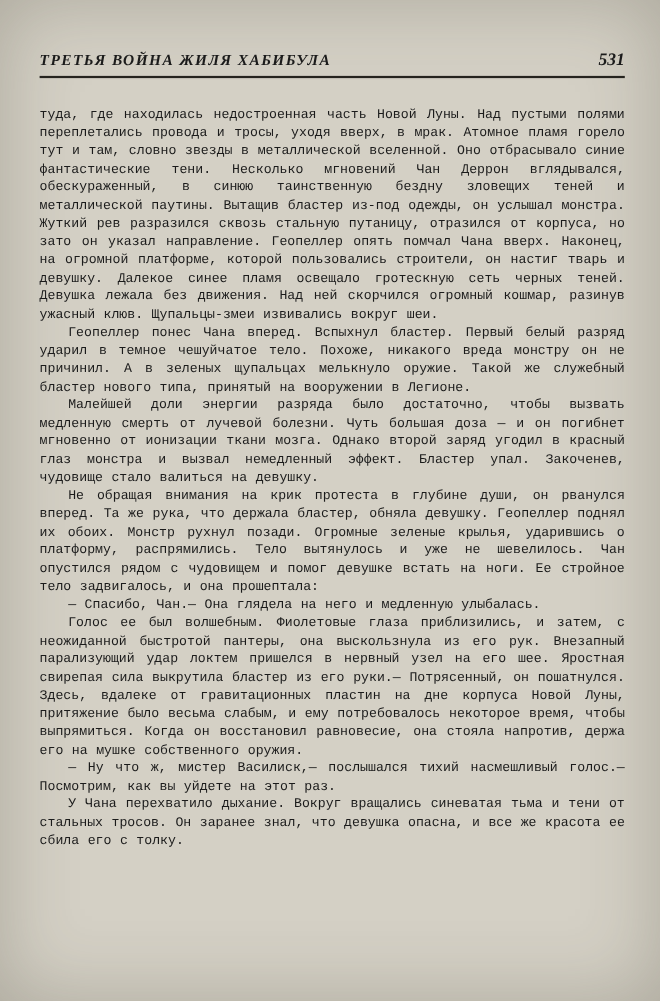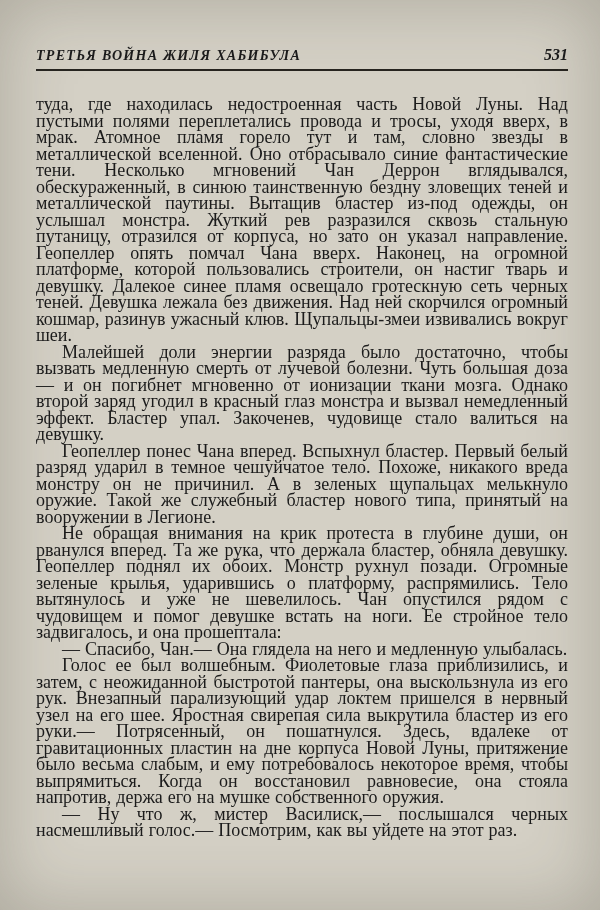--- a/index.html
+++ b/index.html
@@ -37,23 +37,24 @@
     white-space: nowrap;
   }
   .page-number {
     font-style: italic;
     font-weight: bold;
     font-size: 16px;
   }
   .page-body {
     margin-top: 25px;
     text-align: justify;
-    font-size: 18px;
+    font-size: 12px;
     line-height: 16.5px;
     word-spacing: 0.5px;
+    font-family: Liberation Mono, monospace;
   }
   .para {
     margin: 0;
     text-indent: 26px;
   }
   .para.first {
     text-indent: 0;
   }
 </style>
 </head>
@@ -61,21 +62,22 @@
 
 <div class="page">
 
   <header class="page-header">
     <span class="running-title">ТРЕТЬЯ ВОЙНА ЖИЛЯ ХАБИБУЛА</span>
     <span class="page-number">531</span>
   </header>
 
   <main class="page-body">
     <p class="para first">туда, где находилась недостроенная часть Новой Луны. Над пустыми полями переплетались провода и тросы, уходя вверх, в мрак. Атомное пламя горело тут и там, словно звезды в металлической вселенной. Оно отбрасывало синие фантастические тени. Несколько мгновений Чан Деррон вглядывался, обескураженный, в синюю таинственную бездну зловещих теней и металлической паутины. Вытащив бластер из-под одежды, он услышал монстра. Жуткий рев разразился сквозь стальную путаницу, отразился от корпуса, но зато он указал направление. Геопеллер опять помчал Чана вверх. Наконец, на огромной платформе, которой пользовались строители, он настиг тварь и девушку. Далекое синее пламя освещало гротескную сеть черных теней. Девушка лежала без движения. Над ней скорчился огромный кошмар, разинув ужасный клюв. Щупальцы-змеи извивались вокруг шеи.</p>
+    <p class="para">Геопеллер понес Чана вперед. Вспыхнул бластер. Первый белый разряд ударил в темное чешуйчатое тело. Похоже, никакого вреда монстру он не причинил. А в зеленых щупальцах мелькнуло оружие. Такой же служебный бластер нового типа, принятый на вооружении в Легионе.</p>
     <p class="para">Малейшей доли энергии разряда было достаточно, чтобы вызвать медленную смерть от лучевой болезни. Чуть большая доза — и он погибнет мгновенно от ионизации ткани мозга. Однако второй заряд угодил в красный глаз монстра и вызвал немедленный эффект. Бластер упал. Закоченев, чудовище стало валиться на девушку.</p>
-    <p class="para">Геопеллер понес Чана вперед. Вспыхнул бластер. Первый белый разряд ударил в темное чешуйчатое тело. Похоже, никакого вреда монстру он не причинил. А в зеленых щупальцах мелькнуло оружие. Такой же служебный бластер нового типа, принятый на вооружении в Легионе.</p>
     <p class="para">Не обращая внимания на крик протеста в глубине души, он рванулся вперед. Та же рука, что держала бластер, обняла девушку. Геопеллер поднял их обоих. Монстр рухнул позади. Огромные зеленые крылья, ударившись о платформу, распрямились. Тело вытянулось и уже не шевелилось. Чан опустился рядом с чудовищем и помог девушке встать на ноги. Ее стройное тело задвигалось, и она прошептала:</p>
     <p class="para">— Спасибо, Чан.— Она глядела на него и медленную улыбалась.</p>
     <p class="para">Голос ее был волшебным. Фиолетовые глаза приблизились, и затем, с неожиданной быстротой пантеры, она выскользнула из его рук. Внезапный парализующий удар локтем пришелся в нервный узел на его шее. Яростная свирепая сила выкрутила бластер из его руки.— Потрясенный, он пошатнулся. Здесь, вдалеке от гравитационных пластин на дне корпуса Новой Луны, притяжение было весьма слабым, и ему потребовалось некоторое время, чтобы выпрямиться. Когда он восстановил равновесие, она стояла напротив, держа его на мушке собственного оружия.</p>
-    <p class="para">— Ну что ж, мистер Василиск,— послышался черных насмешливый голос.— Посмотрим, как вы уйдете на этот раз.</p>
+    <p class="para">— Ну что ж, мистер Василиск,— послышался тихий насмешливый голос.— Посмотрим, как вы уйдете на этот раз.</p>
+    <p class="para">У Чана перехватило дыхание. Вокруг вращались синеватая тьма и тени от стальных тросов. Он заранее знал, что девушка опасна, и все же красота ее сбила его с толку.</p>
   </main>
 
 </div>
 
 </body></html>

